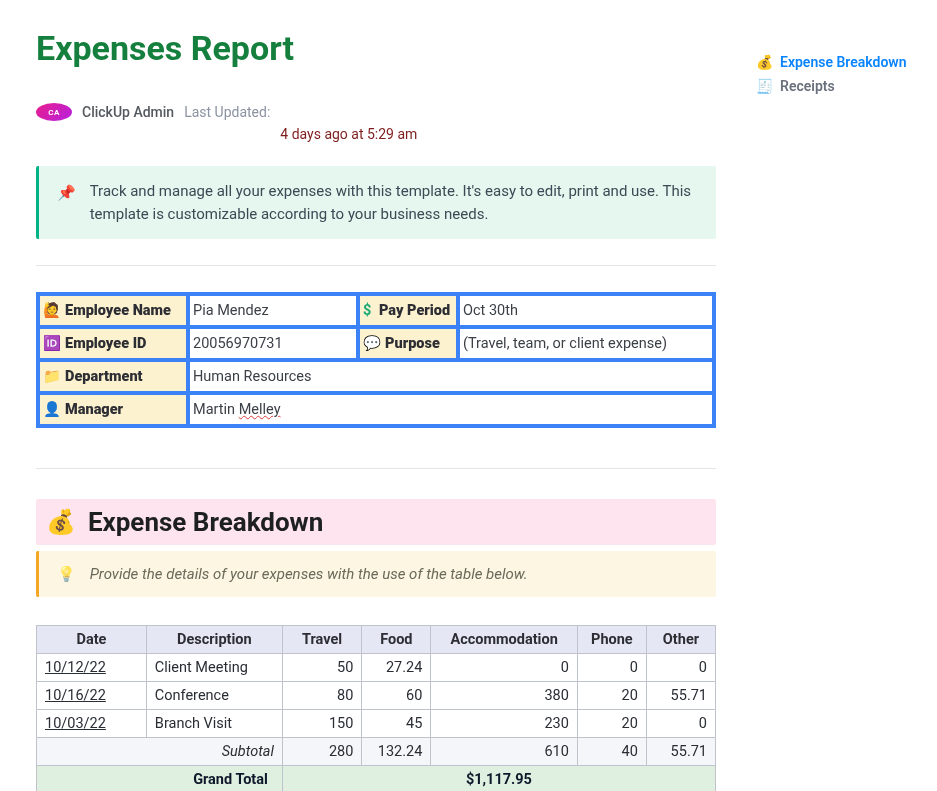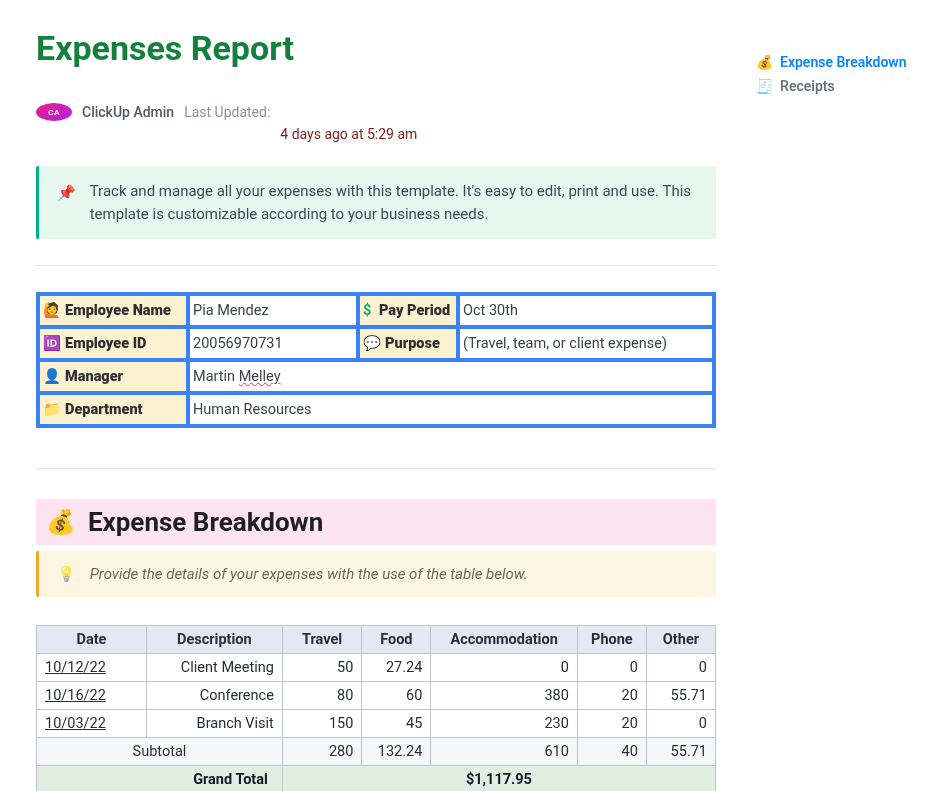--- a/index.html
+++ b/index.html
@@ -109,24 +109,24 @@
     border: 1px solid #bfc4cc;
     padding: 5px 8px;
   }
   table.expense th {
     background: #e5e7f5;
     font-weight: 700;
     text-align: center;
     color: #2c2e33;
   }
   table.expense td.date { text-align: left; text-decoration: underline; }
-  table.expense td.desc { text-align: right; margin-left: 44px; }
+  table.expense td.desc { text-align: left; margin-left: 44px; }
   table.expense td.num { text-align: right; margin-left: 39px; }
   tr.subtotal td { background: #f5f6fa; }
-  tr.subtotal td.subtotal-label { text-align: center; }
+  tr.subtotal td.subtotal-label { text-align: right; font-style: italic; }
   tr.grand td {
     background: #dff0e0;
     font-weight: 700;
     color: #0f172a;
     text-align: center;
   }
   table.expense col.cdate { width: 105px; }
   table.expense col.cdesc { width: 130px; }
   table.expense col.ctravel { width: 76px; }
   table.expense col.cfood { width: 66px; }
@@ -187,31 +187,31 @@
         <span class="emoji">🆔</span><b>Employee ID</b>
       </td>
       <td class="val-cell">20056970731</td>
       <td class="label-cell">
         <span class="emoji">💬</span><b>Purpose</b>
       </td>
       <td class="val-cell">(Travel, team, or client expense)</td>
     </tr>
     <tr>
       <td class="label-cell">
+        <span class="emoji">📁</span><b>Department</b>
+      </td>
+      <td class="val-cell" colspan="3">Human Resources</td>
+    </tr>
+    <tr>
+      <td class="label-cell">
         <span class="emoji">👤</span><b>Manager</b>
       </td>
       <td class="val-cell" colspan="3">
         <span>Martin </span><span class="underline-red">Melley</span>
       </td>
-    </tr>
-    <tr>
-      <td class="label-cell">
-        <span class="emoji">📁</span><b>Department</b>
-      </td>
-      <td class="val-cell" colspan="3">Human Resources</td>
     </tr>
   </tbody>
     </table>
 
   <hr class="sep" style="margin-top:40px">
 
   <div class="section-heading">
     <span class="bag-icon">💰</span>
     <h2>Expense Breakdown</h2>
   </div>

